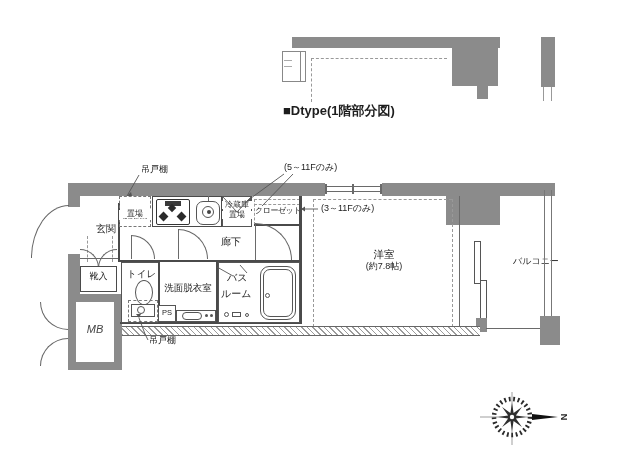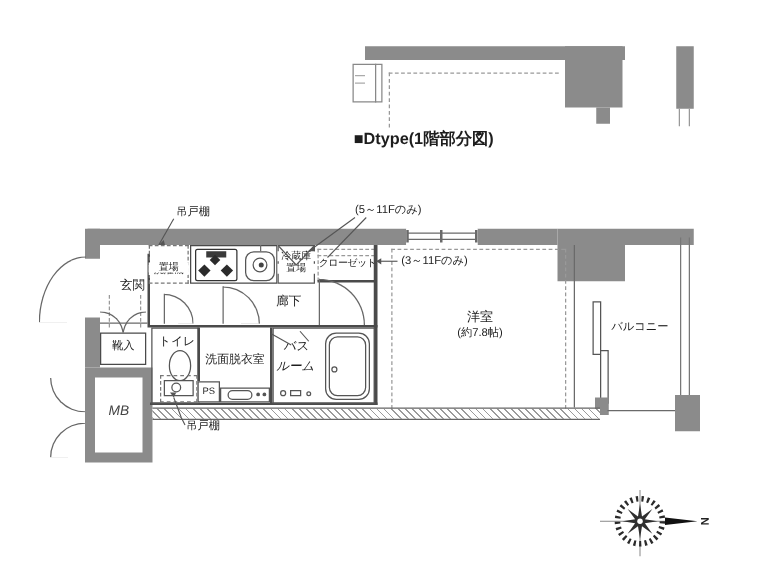--- a/index.html
+++ b/index.html
@@ -140,39 +140,39 @@
 
   <div class="lbl" style="left:159px;top:283px;width:58px;text-align:center;font-size:9.5px;">洗面脱衣室</div>
   <div class="boxthin" style="left:158px;top:305px;width:18px;height:17px;"></div>
   <div class="lbl" style="left:158px;top:309px;width:18px;text-align:center;font-size:7.5px;">PS</div>
   <div class="boxthin" style="left:176px;top:310px;width:40px;height:12px;"></div>
   <div class="boxthin" style="left:182px;top:312px;width:20px;height:8px;border-radius:4px;"></div>
   <div class="abs" style="left:205px;top:314px;width:3px;height:3px;background:#555;border-radius:50%;"></div>
   <div class="abs" style="left:210px;top:314px;width:3px;height:3px;background:#555;border-radius:50%;"></div>
 
   <div class="lbl" style="left:227px;top:273px;font-size:10px;">バス</div>
-  <div class="lbl" style="left:221px;top:289px;font-size:10px;font-style:italic;">ルーム</div>
+  <div class="lbl" style="left:221px;top:289px;font-size:10px;">ルーム</div>
   <div class="boxthin" style="left:260px;top:266px;width:36px;height:54px;border-radius:9px;"></div>
   <div class="boxthin" style="left:263px;top:269px;width:30px;height:48px;border-radius:7px;"></div>
   <div class="abs" style="left:265px;top:293px;width:5px;height:5px;border:1px solid #555;border-radius:50%;box-sizing:border-box;background:#fff;"></div>
   <div class="abs" style="left:224px;top:312px;width:5px;height:5px;border:1px solid #555;border-radius:50%;box-sizing:border-box;"></div>
   <div class="boxthin" style="left:232px;top:312px;width:9px;height:5px;"></div>
   <div class="abs" style="left:245px;top:313px;width:4px;height:4px;border:1px solid #555;border-radius:50%;box-sizing:border-box;"></div>
 
   <div class="dashv" style="left:313px;top:199px;height:128px;"></div>
   <div class="dashv" style="left:452px;top:199px;height:128px;"></div>
   <div class="dashh" style="left:313px;top:199px;width:139px;"></div>
   <div class="lbl" style="left:330px;top:249px;width:108px;text-align:center;font-size:10.5px;">洋室</div>
   <div class="lbl" style="left:330px;top:262px;width:108px;text-align:center;font-size:9px;">(約7.8帖)</div>
   <div class="thin" style="left:459px;top:196px;width:1px;height:130px;"></div>
 
   <div class="boxthin" style="left:474px;top:241px;width:7px;height:43px;"></div>
   <div class="boxthin" style="left:480px;top:280px;width:7px;height:43px;"></div>
   <div class="w" style="left:476px;top:318px;width:11px;height:14px;"></div>
-  <div class="lbl" style="left:489px;top:257px;font-size:9px;">バルコニー</div>
+  <div class="lbl" style="left:513px;top:257px;font-size:9px;">バルコニー</div>
   <div class="abs" style="left:544px;top:190px;width:8px;height:126px;border-left:1px solid #777;border-right:1px solid #777;box-sizing:border-box;"></div>
   <div class="thin" style="left:486px;top:328px;width:58px;height:1px;"></div>
   <div class="w" style="left:540px;top:316px;width:20px;height:29px;"></div>
 
   <div class="hatch" style="left:122px;top:326px;width:358px;height:10px;"></div>
 
   <div class="lbl" style="left:141px;top:165px;font-size:9px;">吊戸棚</div>
   <div class="lbl" style="left:284px;top:163px;font-size:9px;">(5～11Fのみ)</div>
   <div class="lbl" style="left:321px;top:204px;font-size:9px;">(3～11Fのみ)</div>
   <div class="lbl" style="left:149px;top:336px;font-size:9px;">吊戸棚</div>

